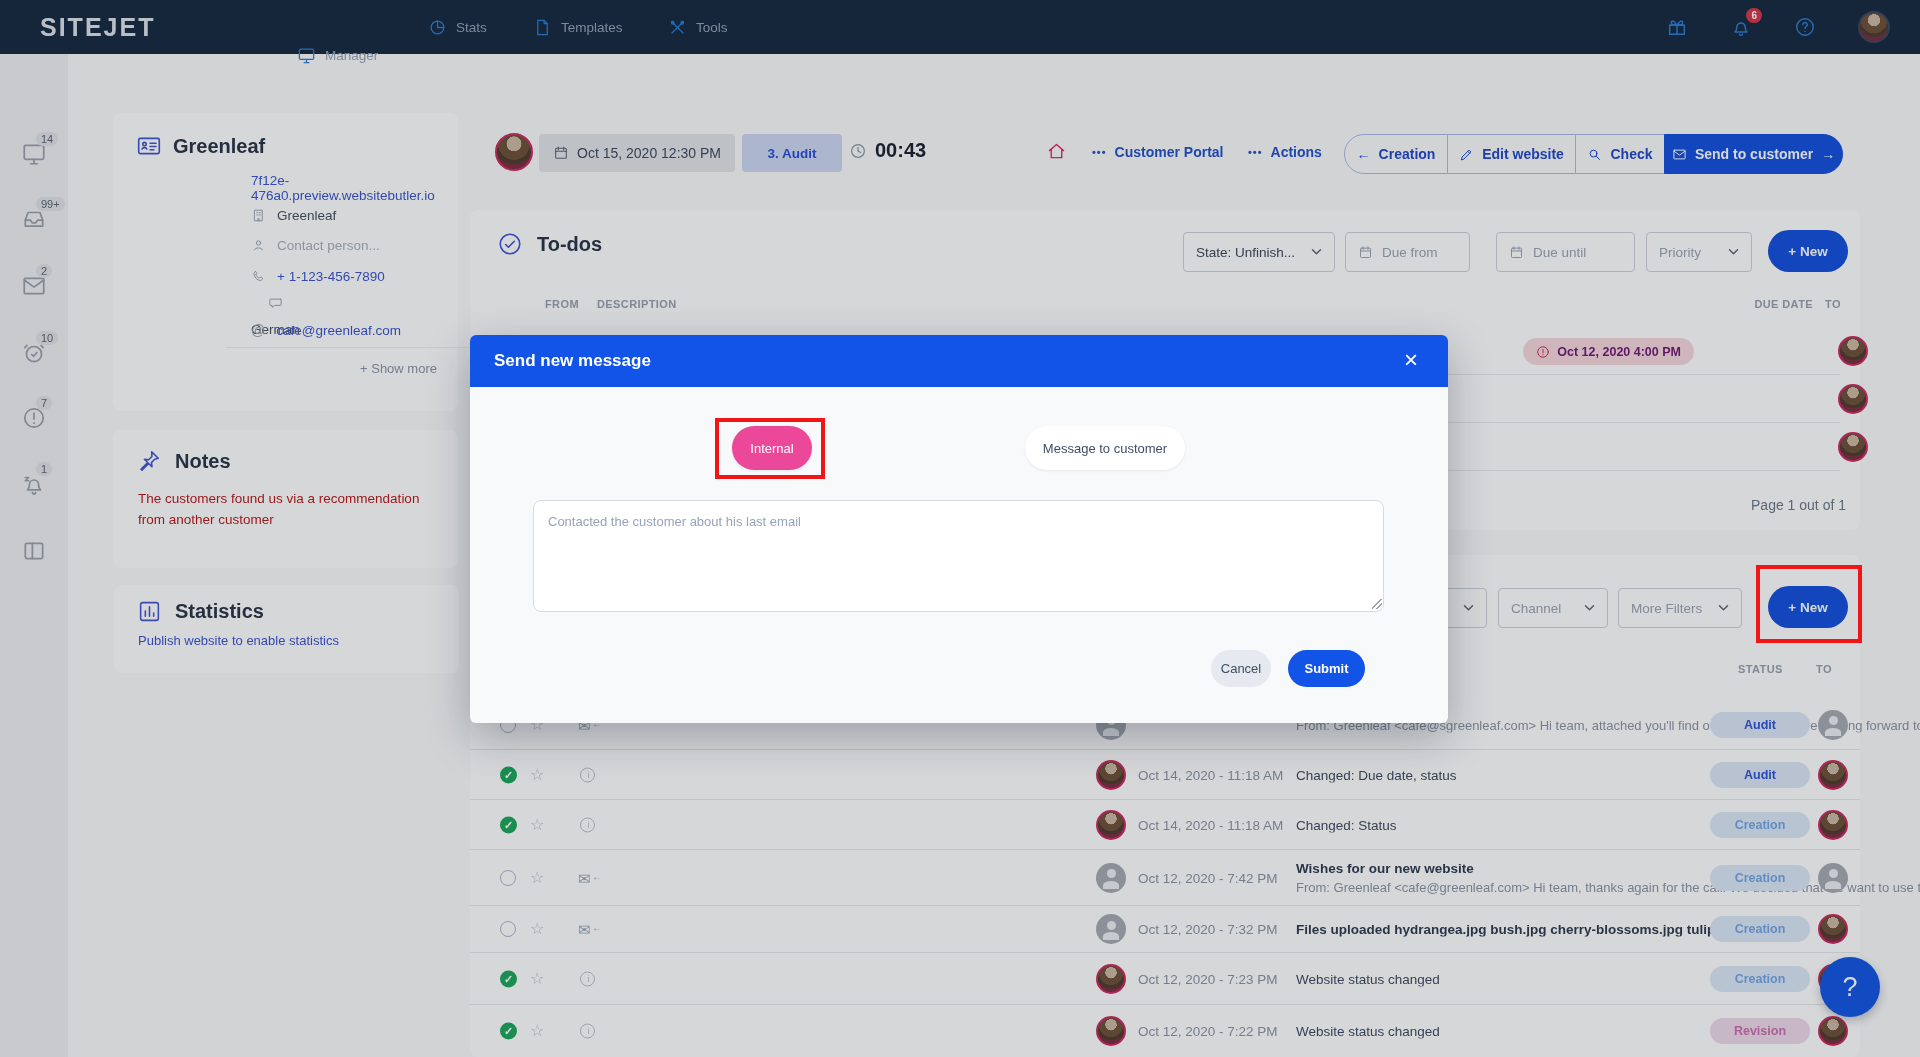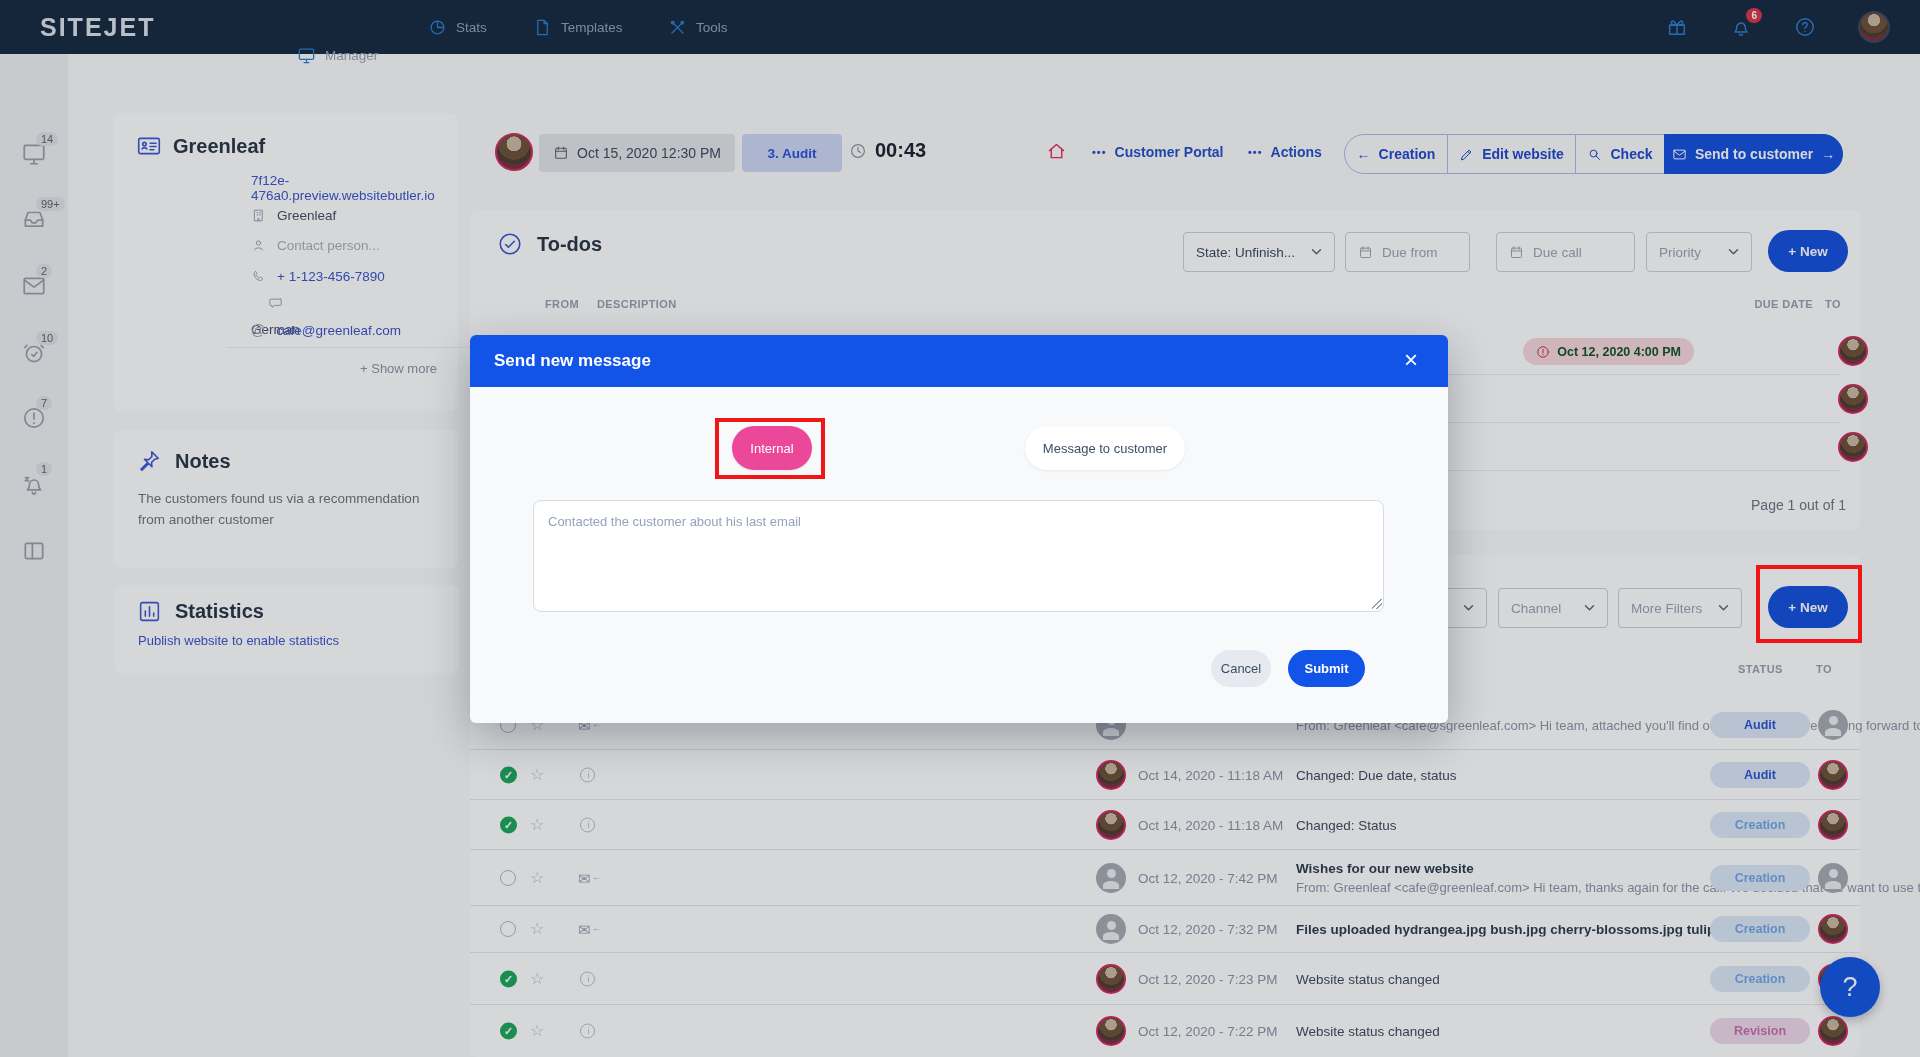--- a/index.html
+++ b/index.html
@@ -34,21 +34,21 @@
   .card-title { font-size:20px; font-weight:bold; color:#2b3648; }
   .c-row { position:absolute; left:138px; display:flex; align-items:center; gap:11px; font-size:13.5px; color:#45505f; }
   .c-row svg, .c-row .tic { stroke:#9aa4b2; color:#9aa4b2; flex:0 0 auto; }
   .link { color:#3c55cc; }
   .muted { color:#a8b0bc; }
   .divider { position:absolute; left:113px; width:345px; border-top:1px solid #eceef0; }
   .show-more { position:absolute; left:113px; width:345px; text-align:center; color:#8a94a6; font-size:13px; }
 
   .notes-card { left:113px; top:430px; width:345px; height:138px; }
   .stats-card { left:114px; top:585px; width:345px; height:88px; }
-  .notes-text { position:absolute; left:25px; top:58px; width:300px; font-size:13.5px; color:#737373; line-height:21px; }
+  .notes-text { position:absolute; left:25px; top:58px; width:300px; font-size:13.5px; color:#b91c1c; line-height:21px; }
 
   
   .avatar { border-radius:50%; position:relative; overflow:hidden; display:inline-block; }
   .avatar[data-variant="woman"] { border:2px solid #cf2d63;
      background:radial-gradient(circle at 50% 26%, #cdb9a2 0 24%, #6e5138 25% 52%, #503d2d 53% 66%, #7a2f40 67% 100%); }
   .avatar[data-variant="gray"] { background:#a7abb2; }
   .avatar[data-variant="gray"]::before { content:""; position:absolute; left:50%; top:22%; width:30%; height:30%; margin-left:-15%; border-radius:50%; background:#eceef1; }
   .avatar[data-variant="gray"]::after { content:""; position:absolute; left:50%; bottom:12%; width:54%; height:28%; margin-left:-27%; border-radius:50% 50% 0 0; background:#eceef1; }
 
   .pill { display:flex; align-items:center; justify-content:center; gap:8px; }
@@ -70,21 +70,21 @@
   .todos-card { left:470px; top:210px; width:1390px; height:320px; }
   .sec-title { position:absolute; display:flex; align-items:center; gap:14px; }
   .sec-title .t { font-size:20px; font-weight:bold; color:#2b3648; }
   .filter { position:absolute; height:40px; border:1px solid #ccd1d9; border-radius:4px; background:#fff; display:flex; align-items:center; gap:9px; padding:0 12px; font-size:13.5px; color:#3d4a5c; }
   .filter .ph { color:#9aa4b2; }
   .filter svg { stroke:#9aa4b2; }
   .filter .chev { stroke:#5c6570; margin-left:auto; }
   .btn-new { position:absolute; width:80px; height:42px; border-radius:21px; background:#1551dd; color:#fff; font-size:13.5px; font-weight:bold; display:flex; align-items:center; justify-content:center; }
   .col-h { position:absolute; font-size:11px; font-weight:bold; color:#97a1ae; letter-spacing:.4px; }
   .t-row { position:absolute; left:20px; width:1350px; border-bottom:1px solid #e8eaed; }
-  .due-badge { position:absolute; height:27px; border-radius:13.5px; background:#f7d7dc; color:#14532d; font-size:12.5px; font-weight:bold; display:flex; align-items:center; gap:7px; padding:0 13px;justify-content:flex-end; }
+  .due-badge { position:absolute; height:27px; border-radius:13.5px; background:#f7d7dc; color:#701a75; font-size:12.5px; font-weight:bold; display:flex; align-items:center; gap:7px; padding:0 13px;justify-content:flex-end; }
   .due-badge svg { stroke:#c32546; }
   .pagination { position:absolute; right:14px; top:287px; font-size:14px; color:#6b7686; }
 
   
   .msgs-card { left:470px; top:555px; width:1390px; height:502px; }
   .msg-row { position:absolute; left:0; width:1390px; border-bottom:1px solid #e4e6e9; }
   .ric { position:absolute; top:50%; transform:translateY(-50%); }
   .check-ic[data-variant="done"] { width:17px; height:17px; border-radius:50%; background:#1fa75c; }
   .check-ic[data-variant="done"]::after { content:"✓"; position:absolute; left:0; top:0; width:17px; height:17px; color:#fff; font-size:11px; font-weight:bold; text-align:center; line-height:17px; }
   .check-ic[data-variant="open"] { width:16px; height:16px; border-radius:50%; border:1.5px solid #a9b6cc; }
@@ -384,21 +384,21 @@
           <rect x="4" y="5" width="16" height="15" rx="1.5"></rect>
           <path d="M4 9.5h16M8 3v4M16 3v4"></path>
         </svg>
       <span class="ph">Due from</span>
     </div>
     <div class="filter" style="left:1026px; top:22px; width:139px;">
       <svg class="ic" width="15" height="15" viewBox="0 0 24 24">
           <rect x="4" y="5" width="16" height="15" rx="1.5"></rect>
           <path d="M4 9.5h16M8 3v4M16 3v4"></path>
         </svg>
-      <span class="ph">Due call</span>
+      <span class="ph">Due until</span>
     </div>
     <div class="filter" style="left:1176px; top:22px; width:106px;">
       <span class="ph">Priority</span>
       <svg class="ic chev" width="11" height="8" viewBox="0 0 12 9">
           <path d="M1.5 2l4.5 4.5L10.5 2"></path>
         </svg>
     </div>
     <div class="btn-new" style="left:1298px; top:20px;">+ New</div>
 
     <span class="col-h" style="left:75px; top:88px;">FROM</span>

